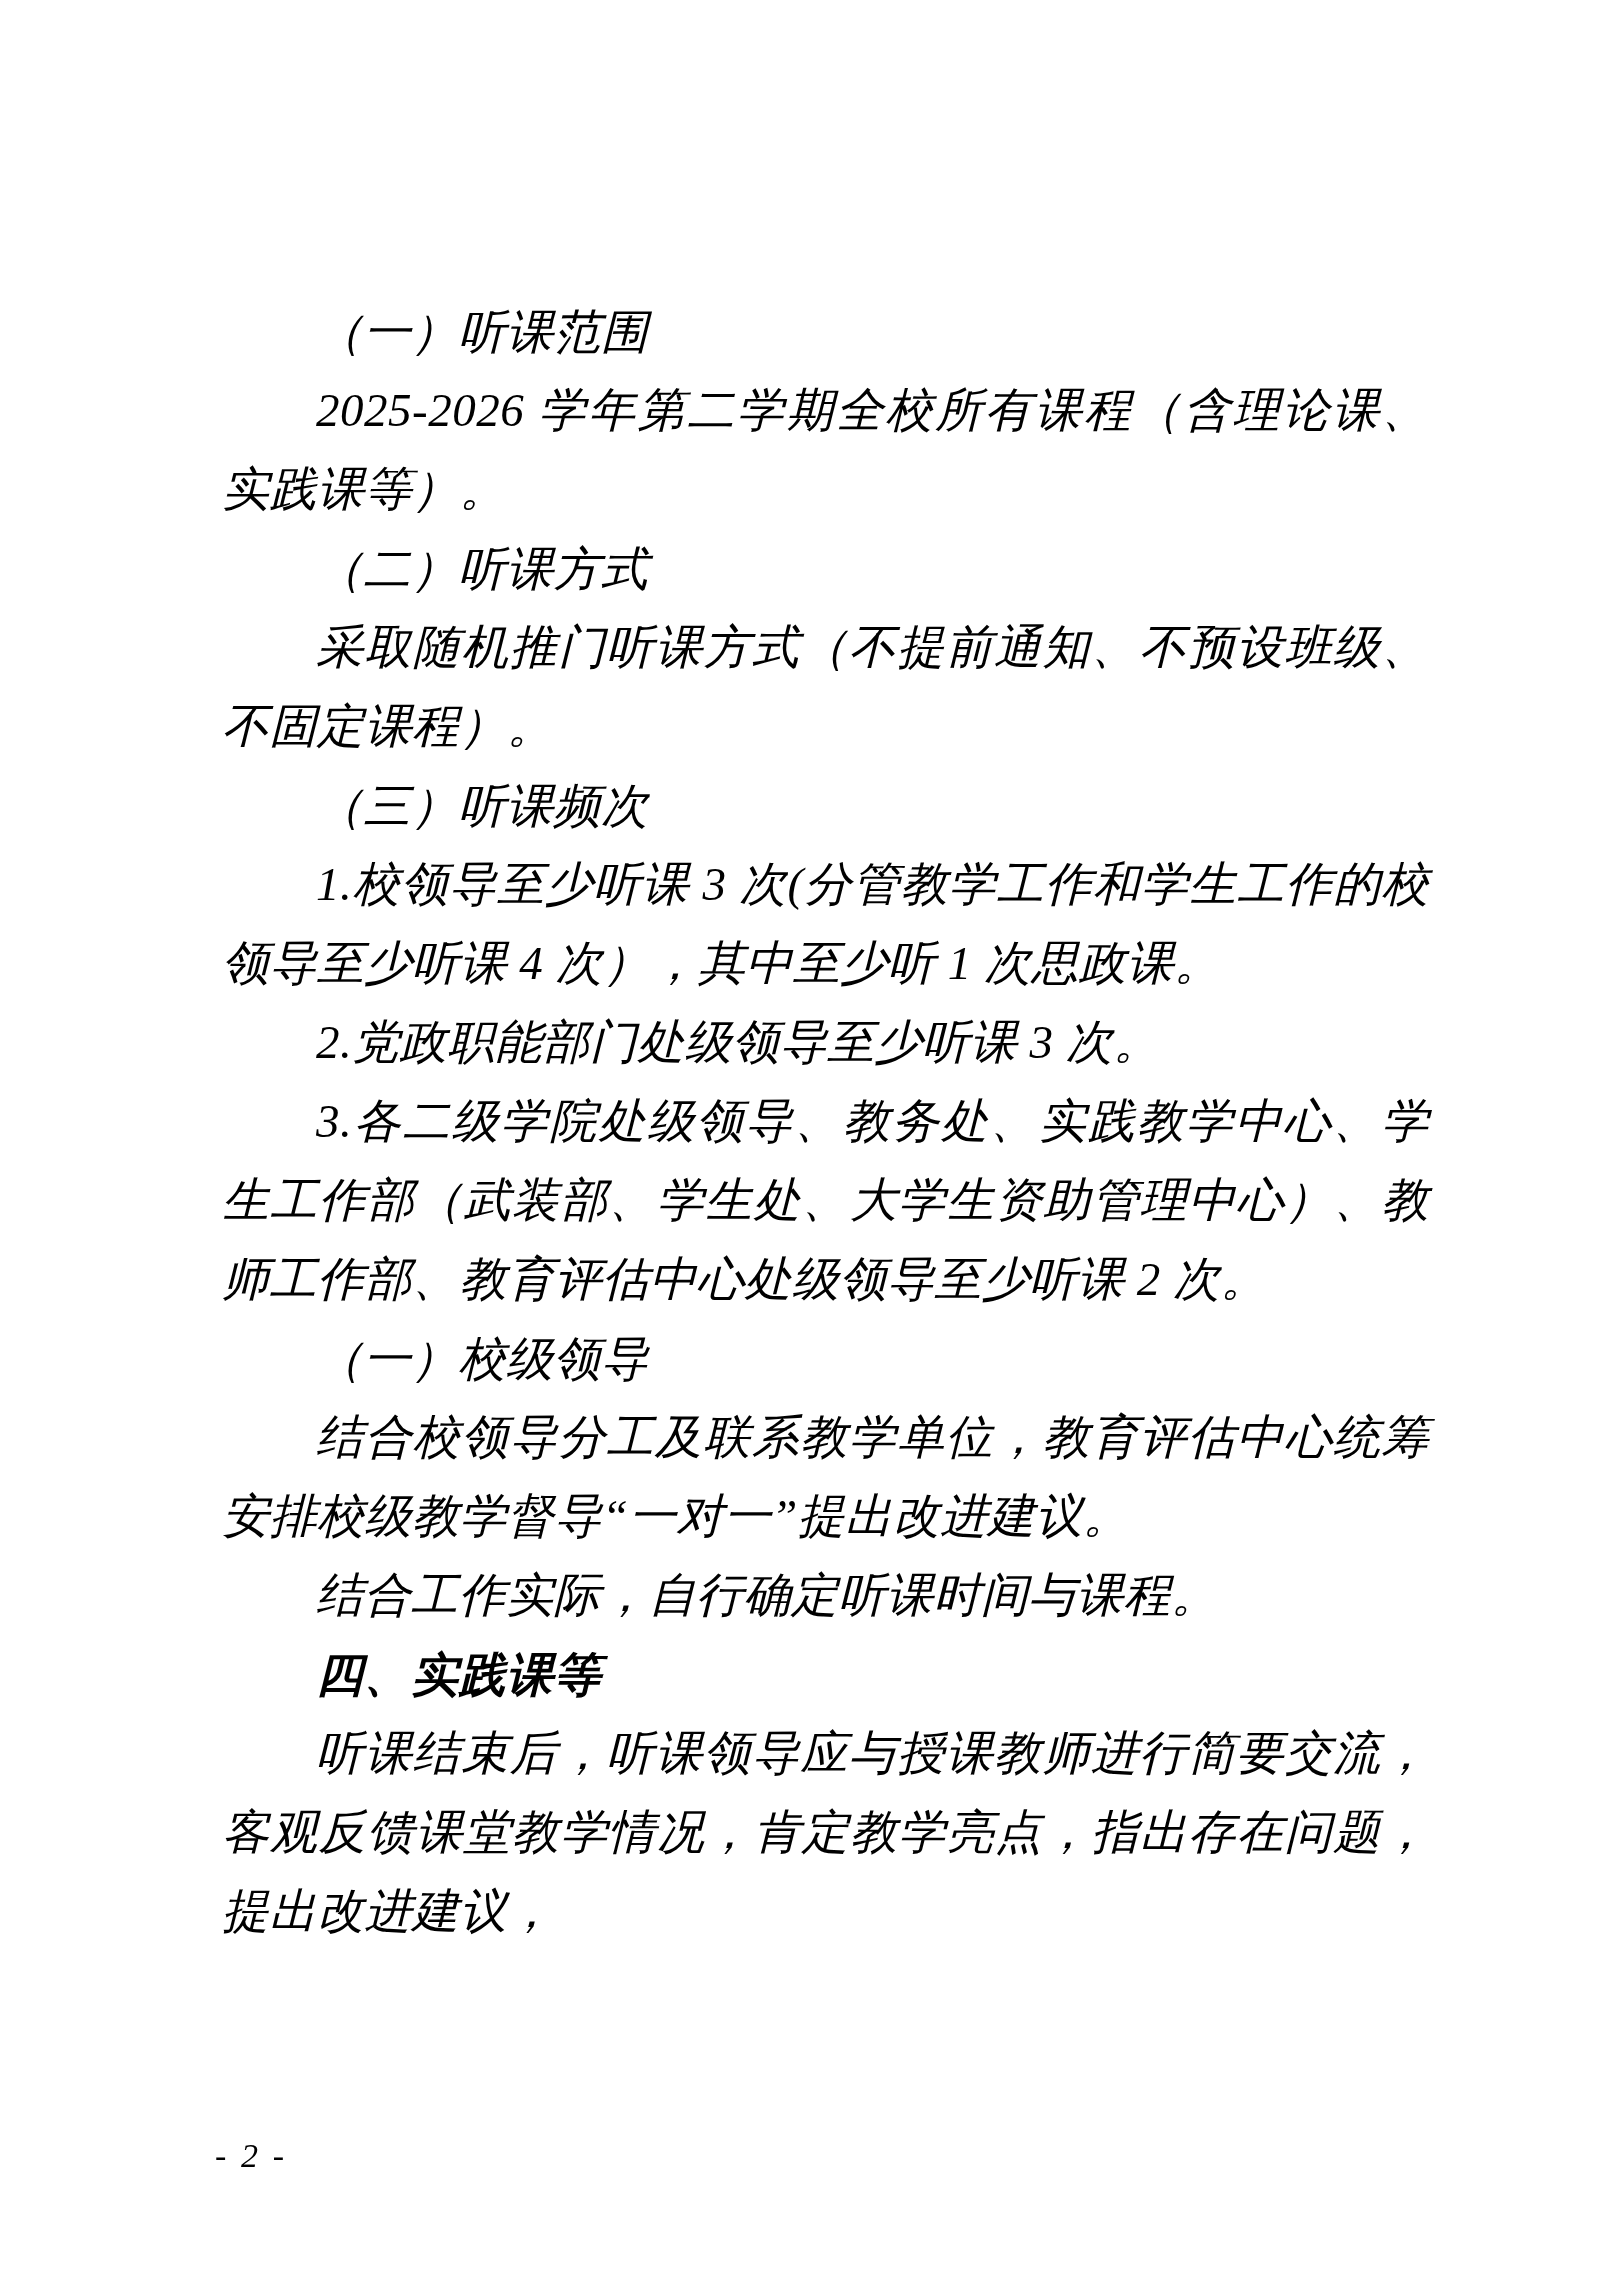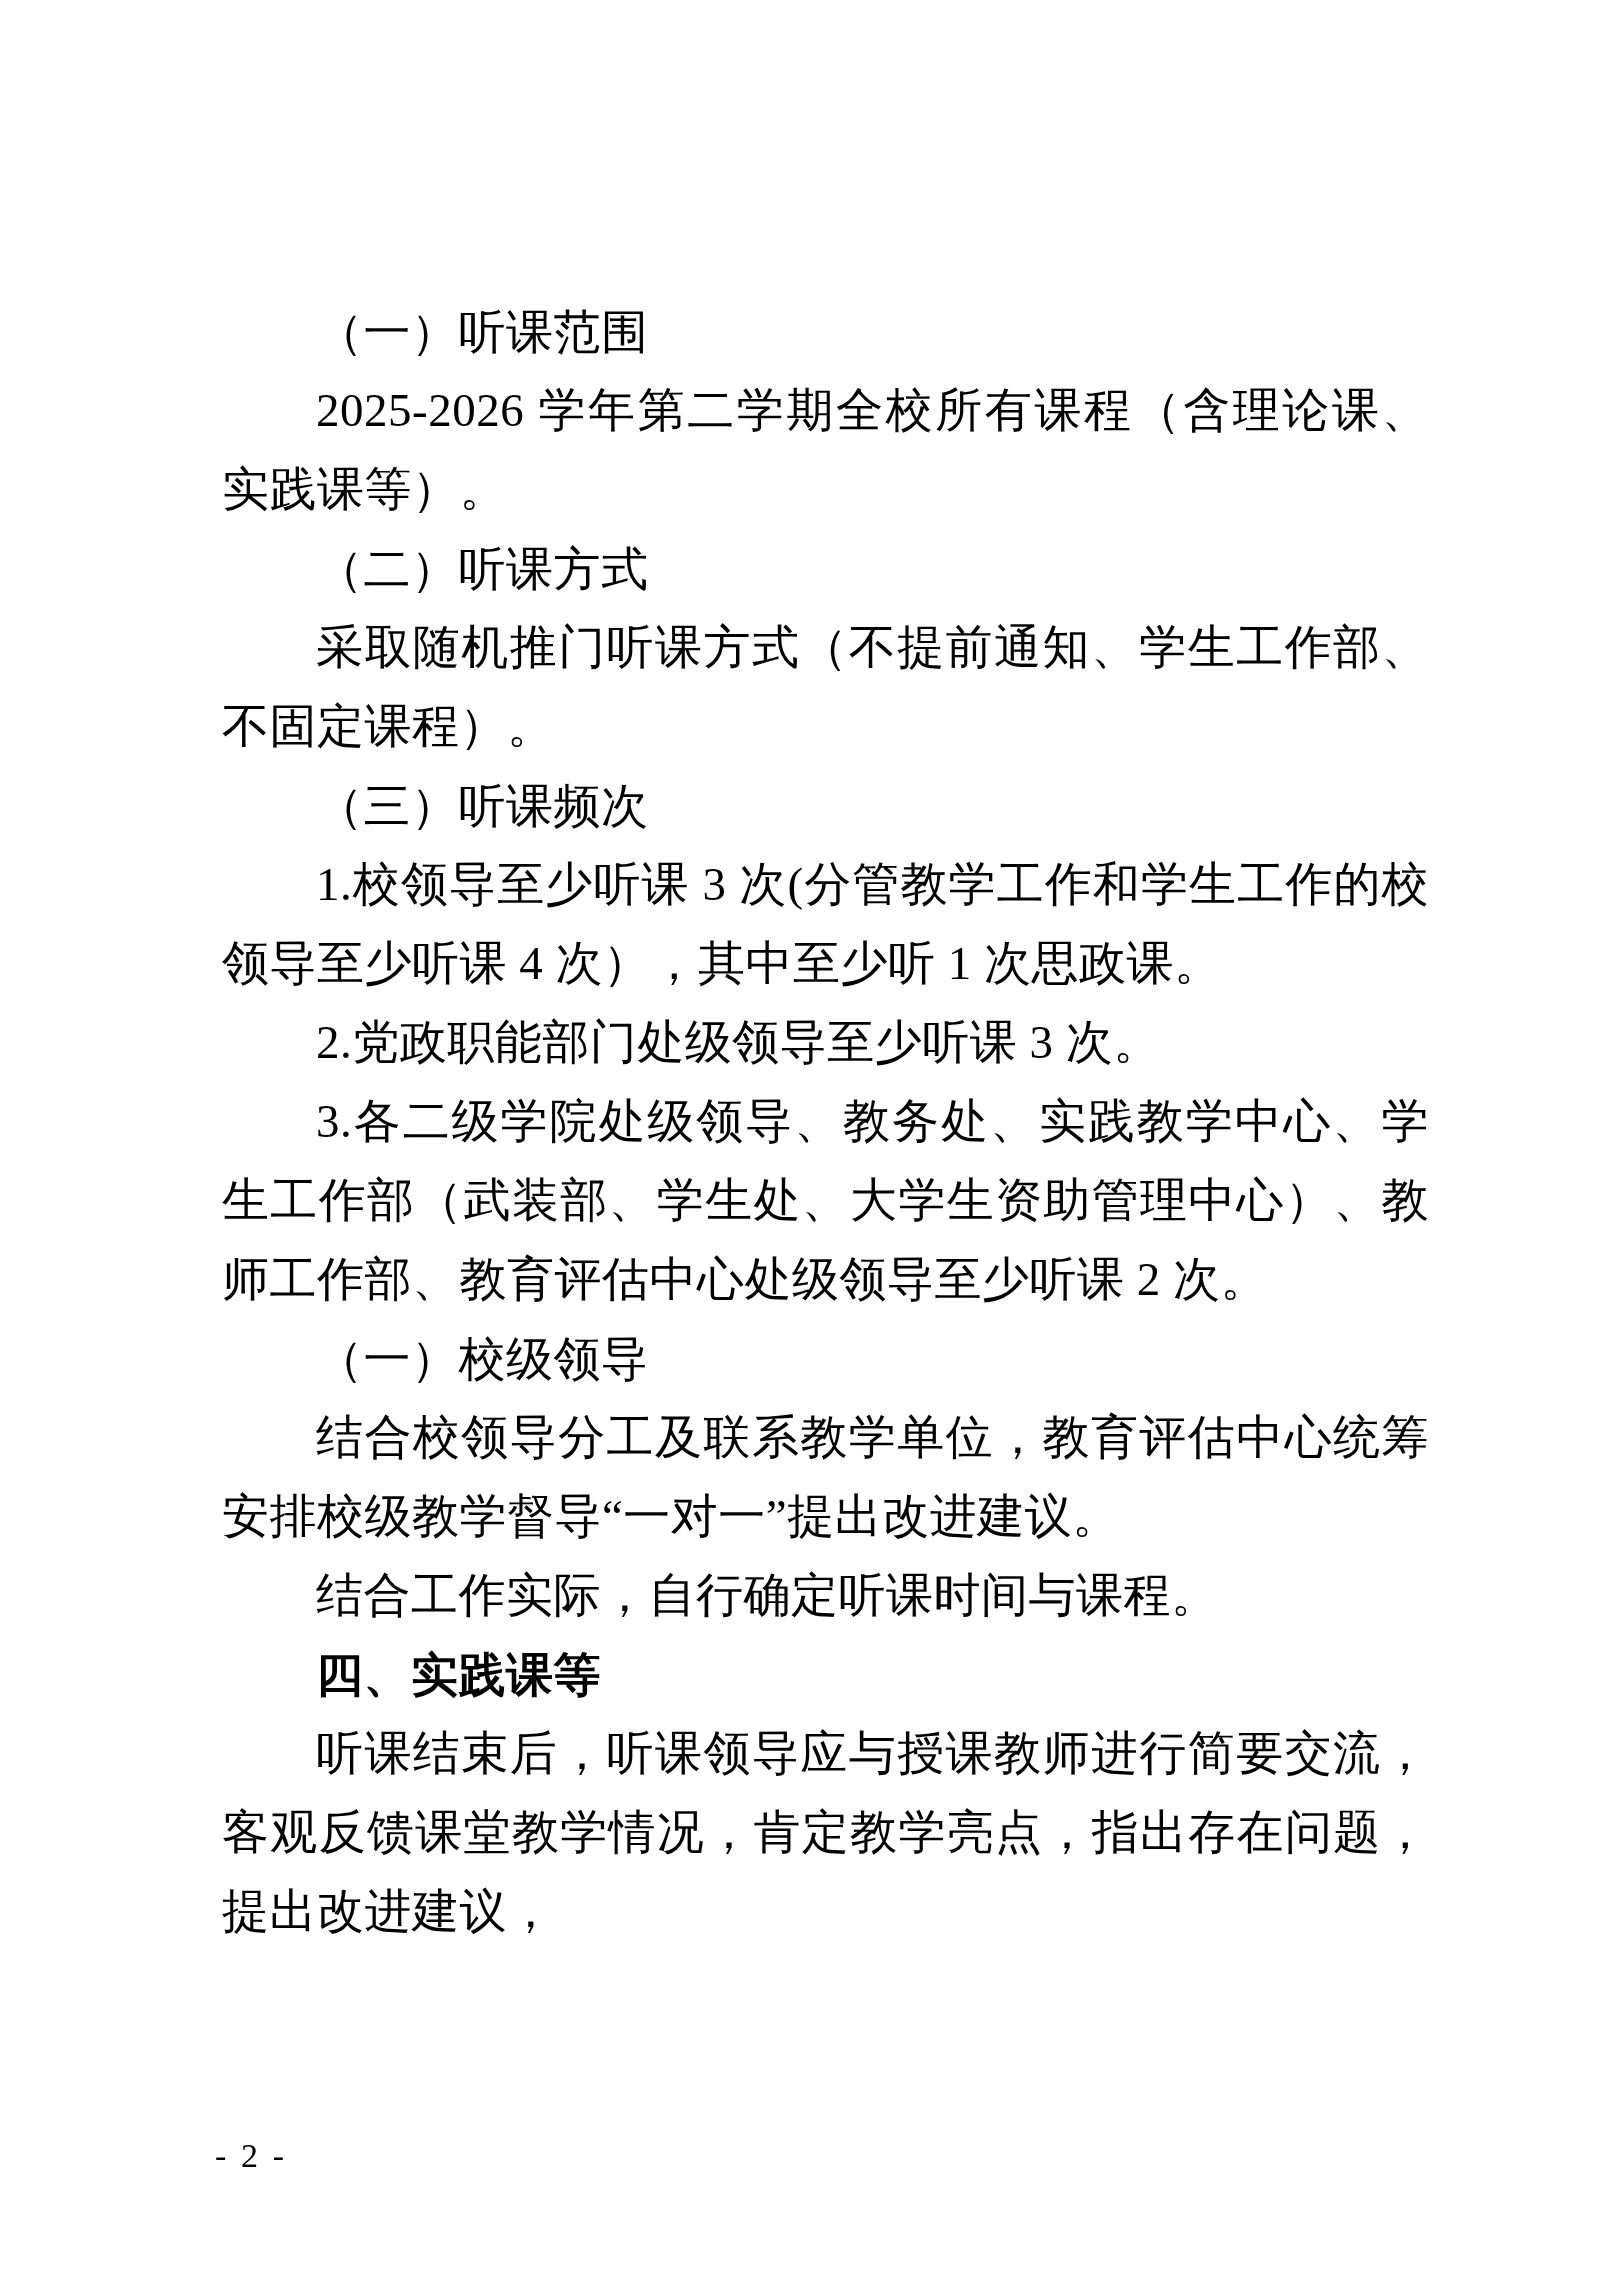--- a/index.html
+++ b/index.html
@@ -8,20 +8,21 @@
     background: #ffffff;
   }
   .page {
     position: relative;
     width: 1623px;
     height: 2295px;
     background: #ffffff;
     overflow: hidden;
     font-family: "Liberation Serif", serif;
     color: #000000;
+    font-style: italic;
   }
   .content {
     position: absolute;
     left: 222px;
     top: 292px;
     width: 1207px;
     text-align: justify;
   }
   .content p {
     margin: 0;
@@ -58,21 +59,21 @@
   }
 </style>
 </head>
 <body>
 
 <div class="page">
   <div class="content">
       <p class="heading-kai">（一）听课范围</p>
       <p class="body">2025-2026 学年第二学期全校所有课程（含理论课、实践课等）。</p>
       <p class="heading-kai">（二）听课方式</p>
-      <p class="body">采取随机推门听课方式（不提前通知、学生工作部、不固定课程）。</p>
+      <p class="body">采取随机推门听课方式（不提前通知、不预设班级、不固定课程）。</p>
       <p class="heading-kai">（三）听课频次</p>
       <p class="body">1.校领导至少听课 3 次(分管教学工作和学生工作的校领导至少听课 4 次），其中至少听 1 次思政课。</p>
       <p class="body">2.党政职能部门处级领导至少听课 3 次。</p>
       <p class="body">3.各二级学院处级领导、教务处、实践教学中心、学生工作部（武装部、学生处、大学生资助管理中心）、教师工作部、教育评估中心处级领导至少听课 2 次。</p>
       <p class="heading-kai">（一）校级领导</p>
       <p class="body">结合校领导分工及联系教学单位，教育评估中心统筹安排校级教学督导“一对一”提出改进建议。</p>
       <p class="body">结合工作实际，自行确定听课时间与课程。</p>
       <p class="heading-hei">四、实践课等</p>
       <p class="body">听课结束后，听课领导应与授课教师进行简要交流，客观反馈课堂教学情况，肯定教学亮点，指出存在问题，提出改进建议，</p>
     </div>

